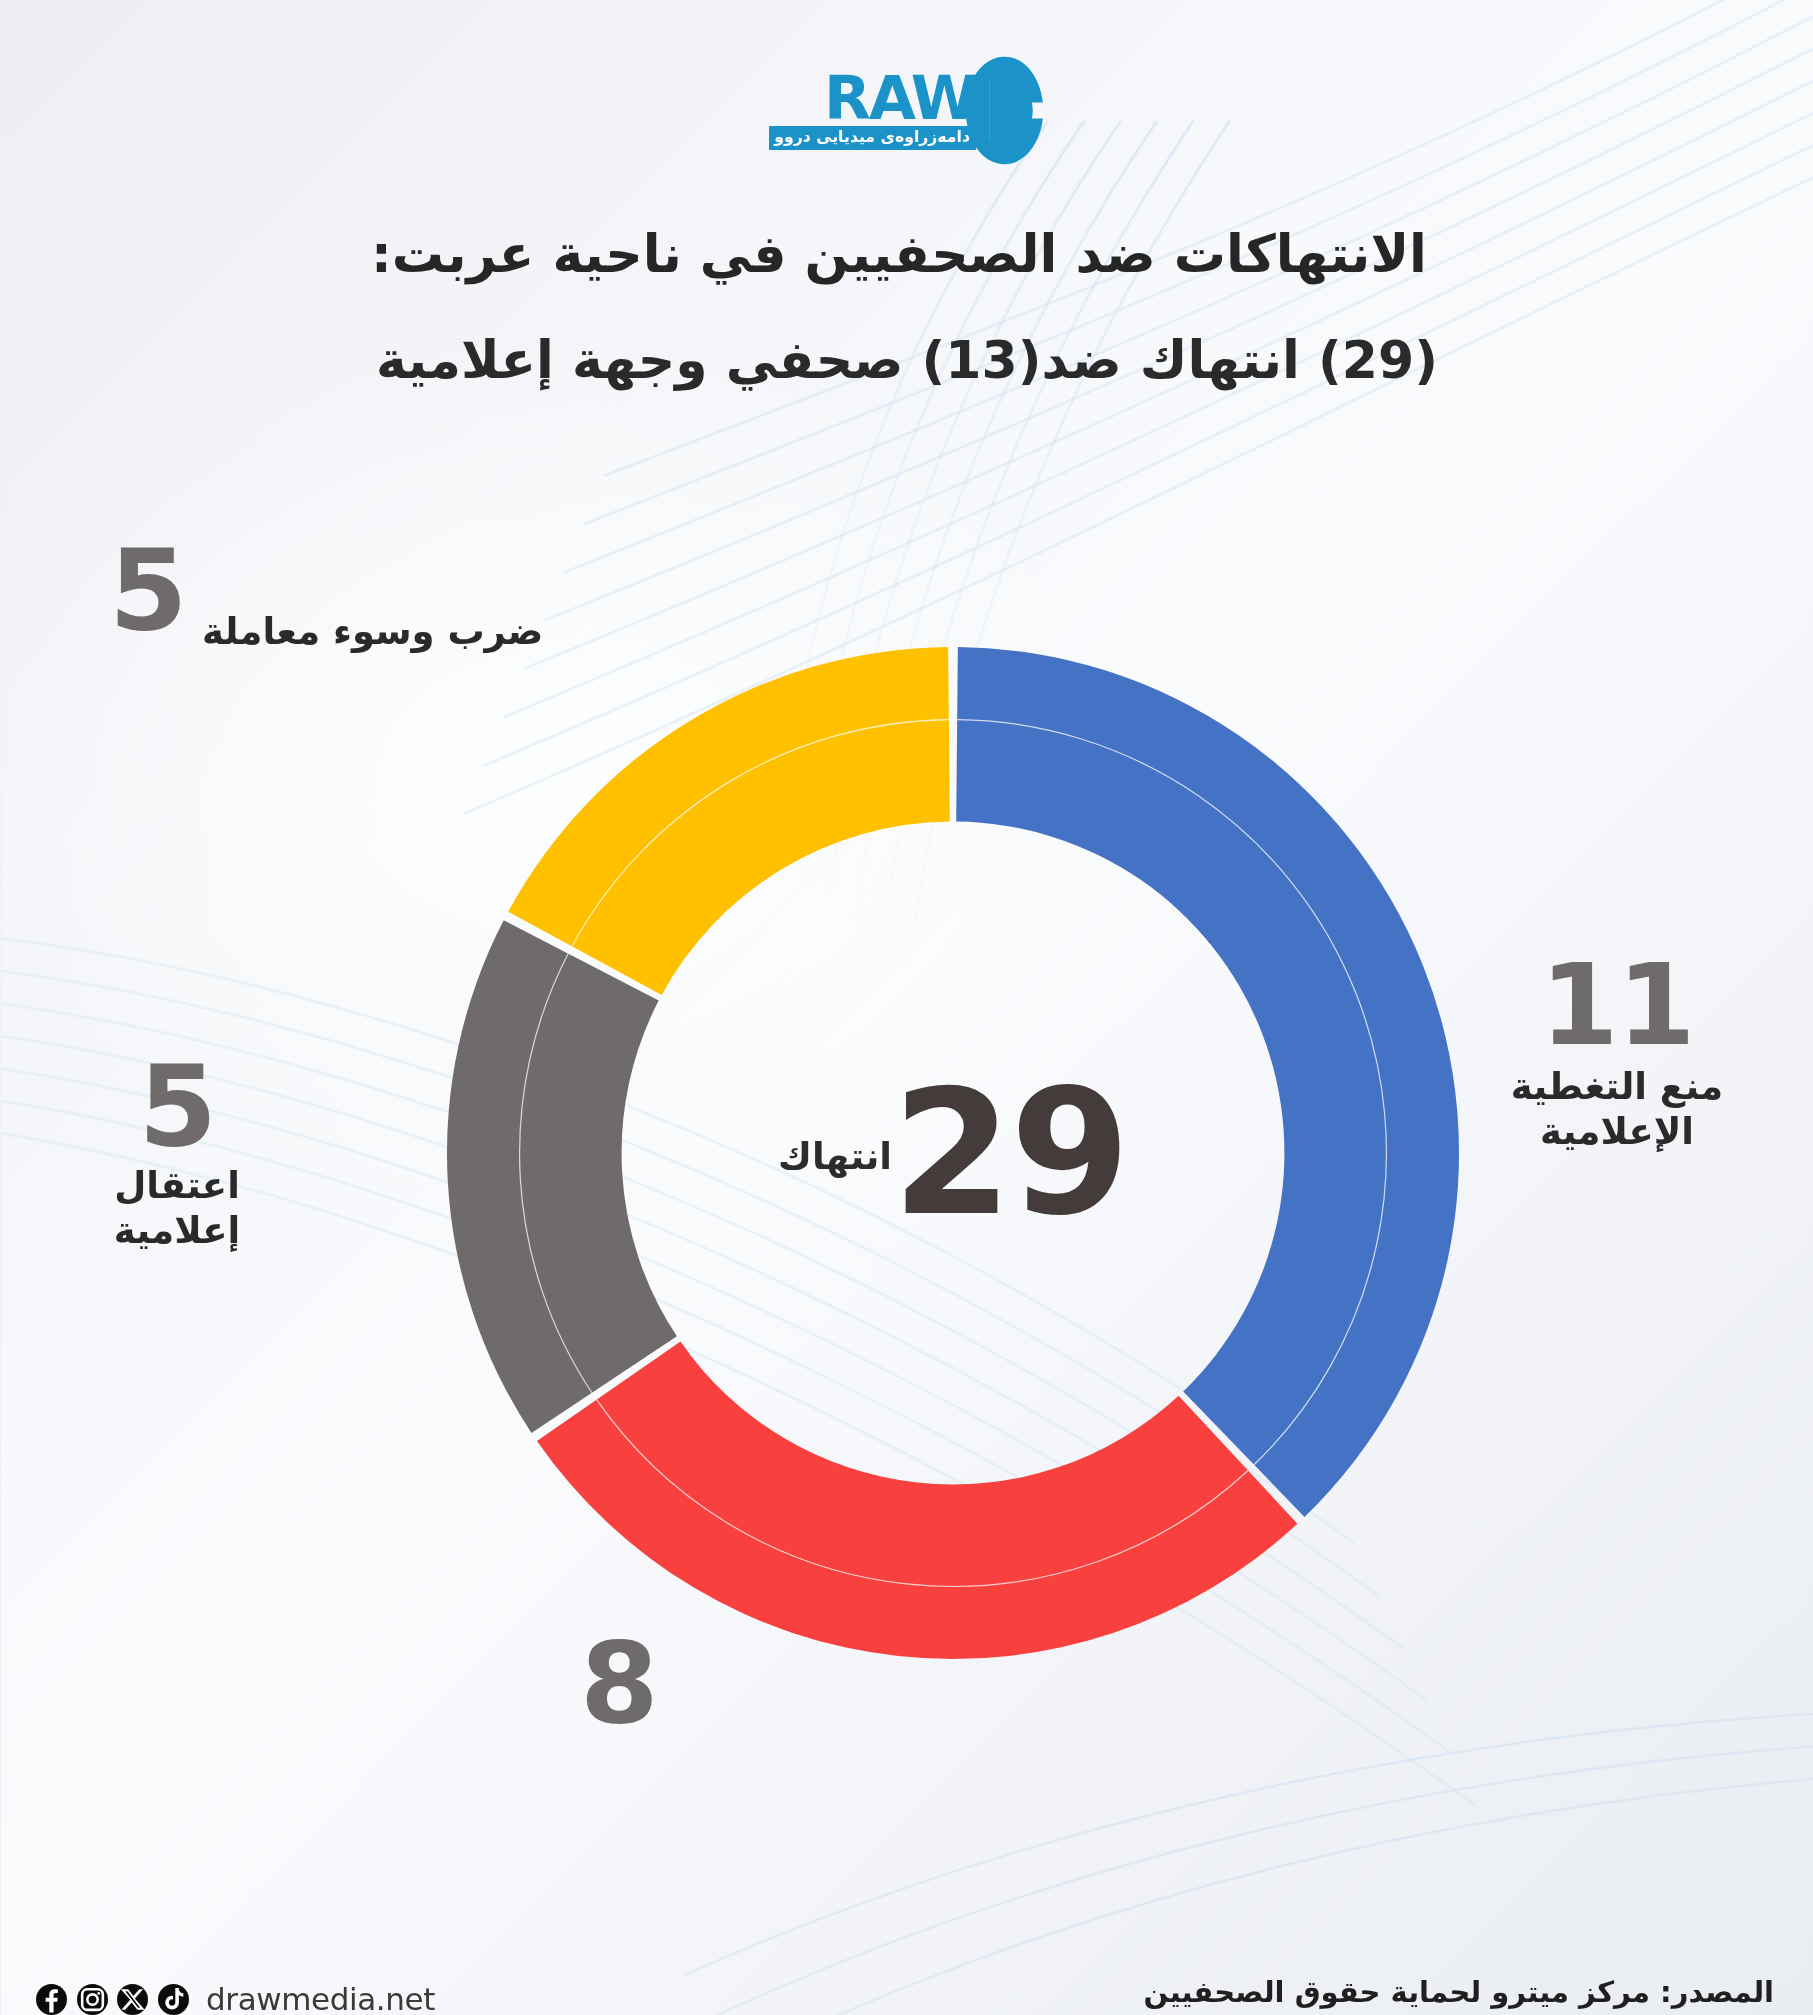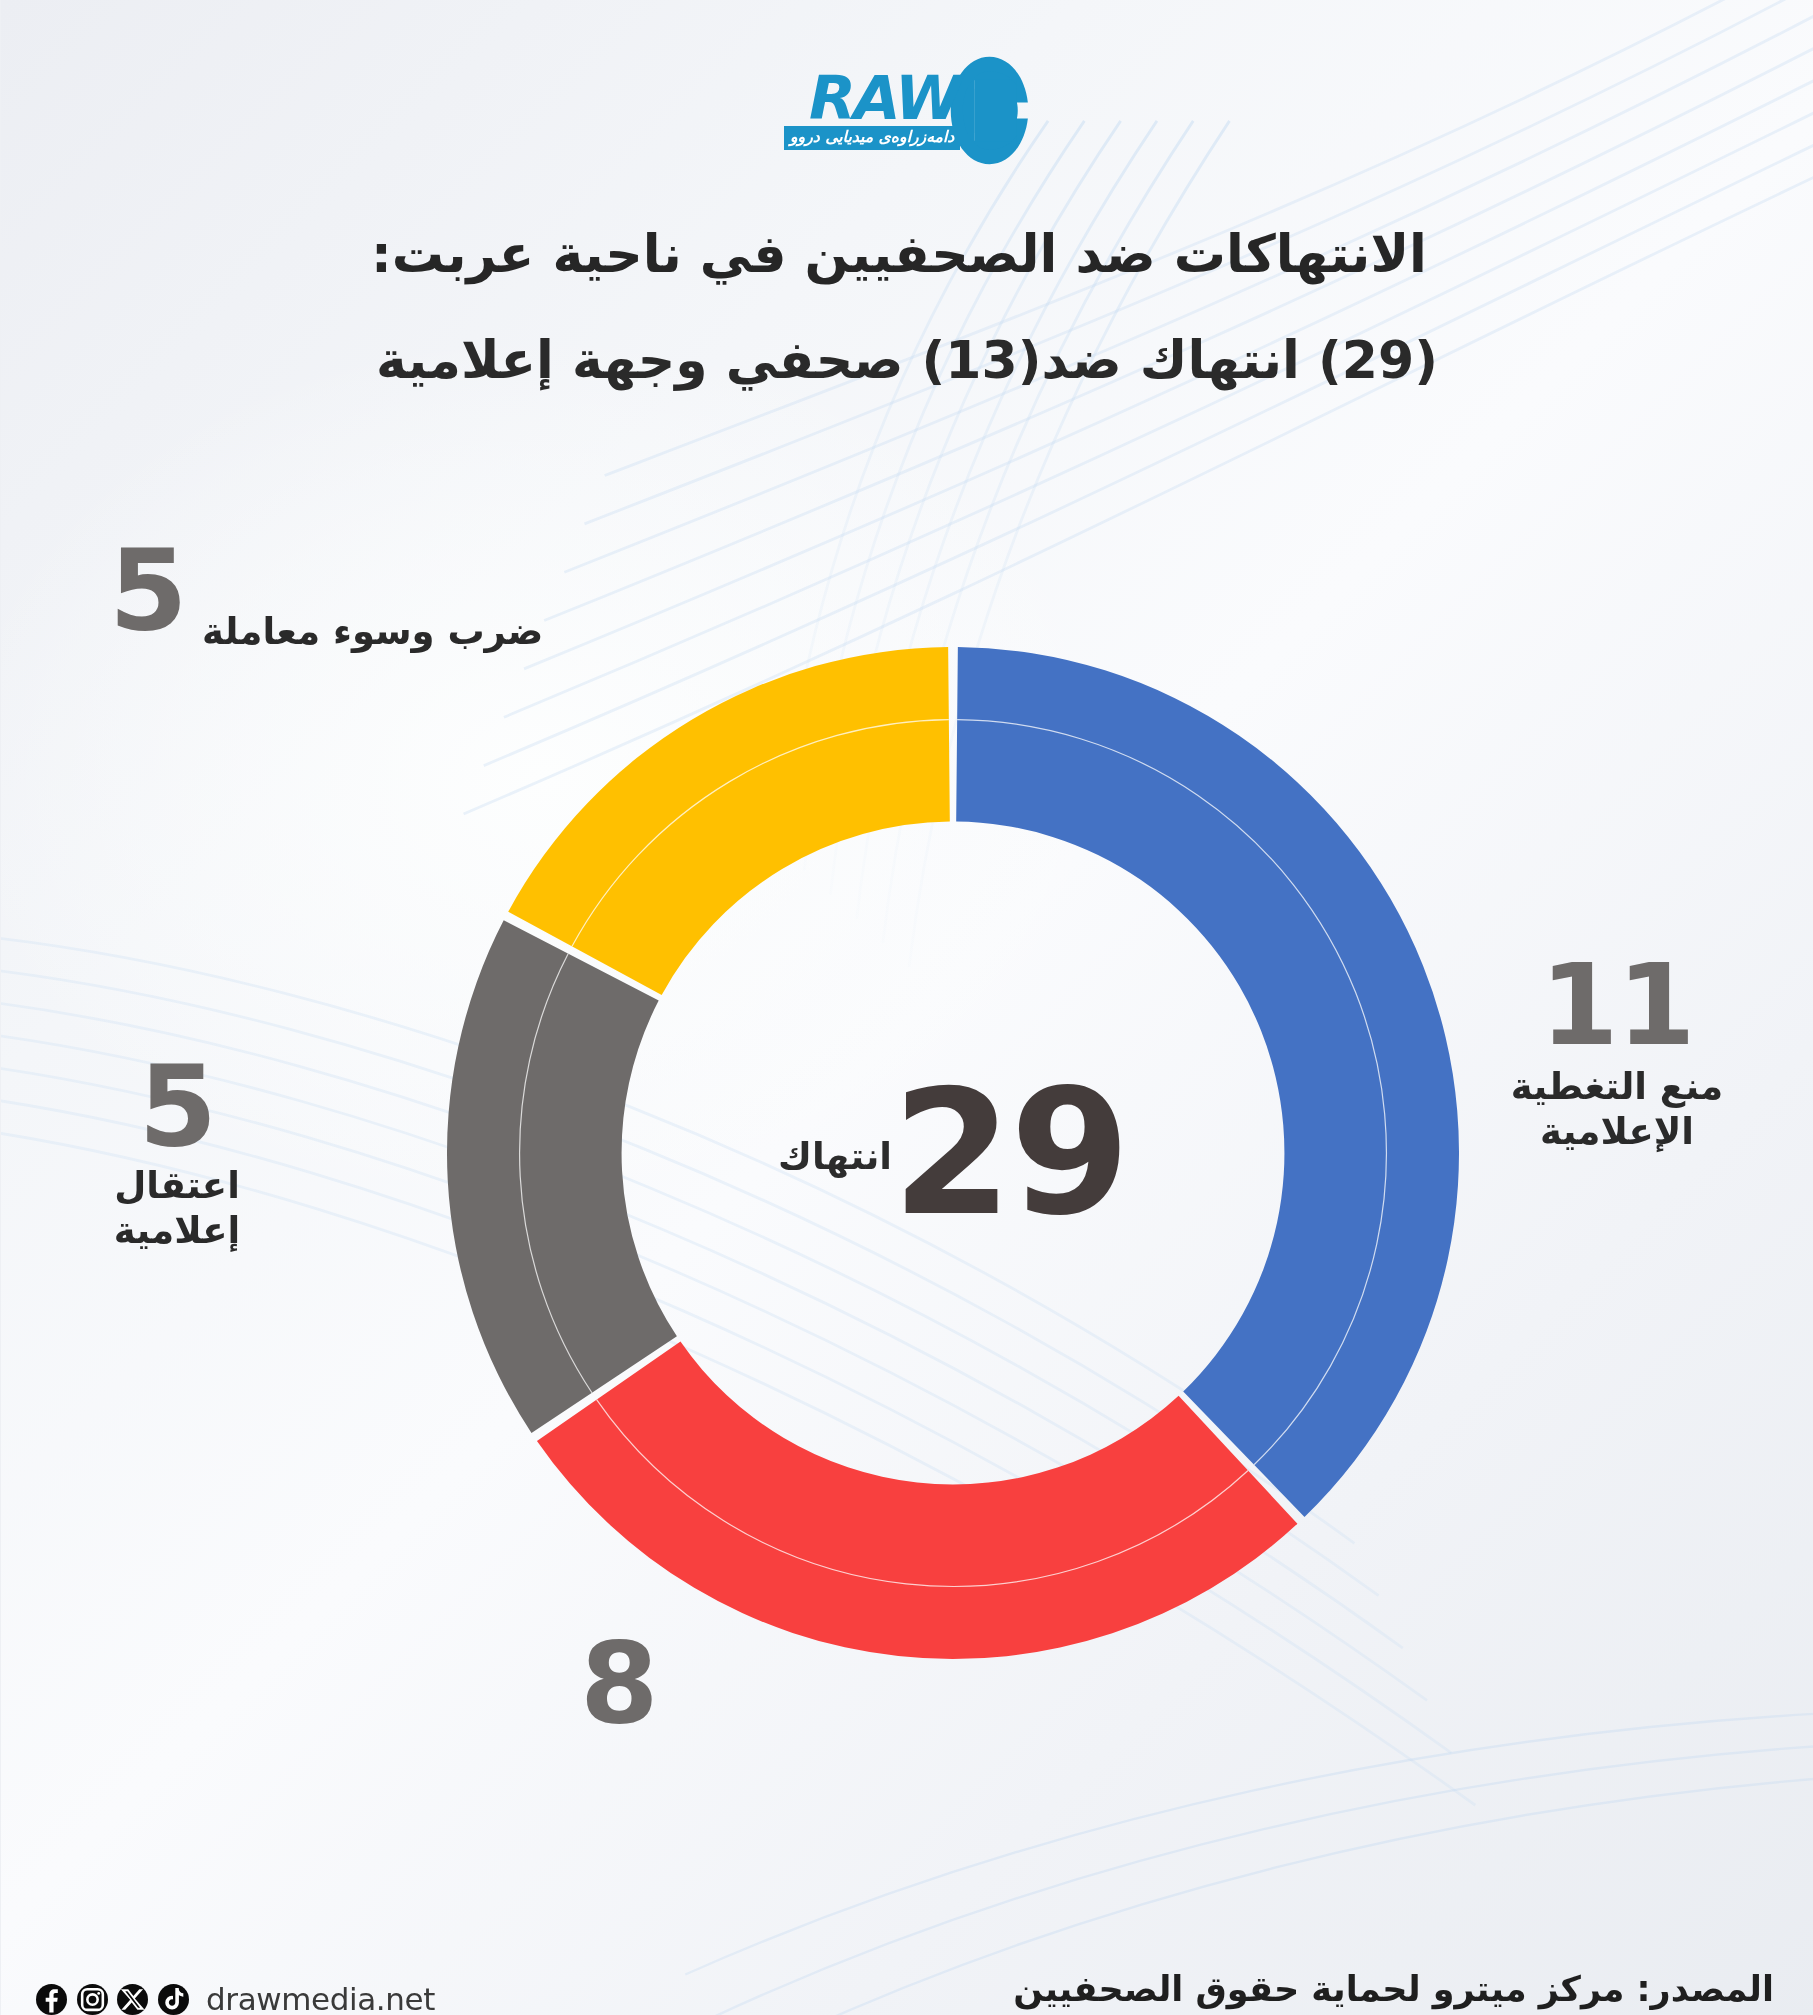--- a/index.html
+++ b/index.html
@@ -17,21 +17,21 @@
       linear-gradient(135deg,#eceef3 0%,#f4f6f9 28%,#fafbfd 50%,#f1f3f7 74%,#e9ecf1 100%);
     overflow:hidden;
   }
   .bg-svg{position:absolute;inset:0;width:1814px;height:2045px;pointer-events:none;}
 
   
   #logo{
     position:absolute;left:0;right:0;top:56px;
     display:flex;justify-content:center;align-items:center;
   }
-  .logo-wrap{display:flex;align-items:center;gap:0;font-style:italic;}
+  .logo-wrap{display:flex;align-items:center;gap:0;}
   .logo-d{width:81px;height:109px;}
   .logo-right{display:flex;flex-direction:column;align-items:flex-start;margin-right:-11.3px;}
   .logo-word{
     font-family:"DejaVu Sans","Liberation Sans",sans-serif;
     font-weight:bold;font-size:61px;letter-spacing:-2.4px;
     color:#1b93c8;line-height:0.88;
   }
   .logo-sub{
     background:#1b93c8;color:#ffffff;
     font-size:15.7px;font-weight:bold;
@@ -109,21 +109,21 @@
     background:#0b0b0b;display:flex;align-items:center;justify-content:center;
     flex:0 0 auto;
   }
   .soc svg{display:block;}
   #site{
     font-size:31px;color:#3a3a3a;font-weight:normal;
     margin-left:7.3px;letter-spacing:-0.4px;
   }
   #footer-right{
     position:absolute;right:40px;bottom:36px;
-    font-size:35px;font-weight:bold;color:#1f1f1f;
+    font-size:29px;font-weight:bold;color:#1f1f1f;
   }
 </style>
 </head>
 <body>
 
 <div id="page">
 
   <svg class="bg-svg" viewBox="0 0 4500 5075" preserveAspectRatio="none" aria-hidden="true">
     <defs>
       <linearGradient id="fadeA" x1="0" y1="0" x2="1" y2="1">

